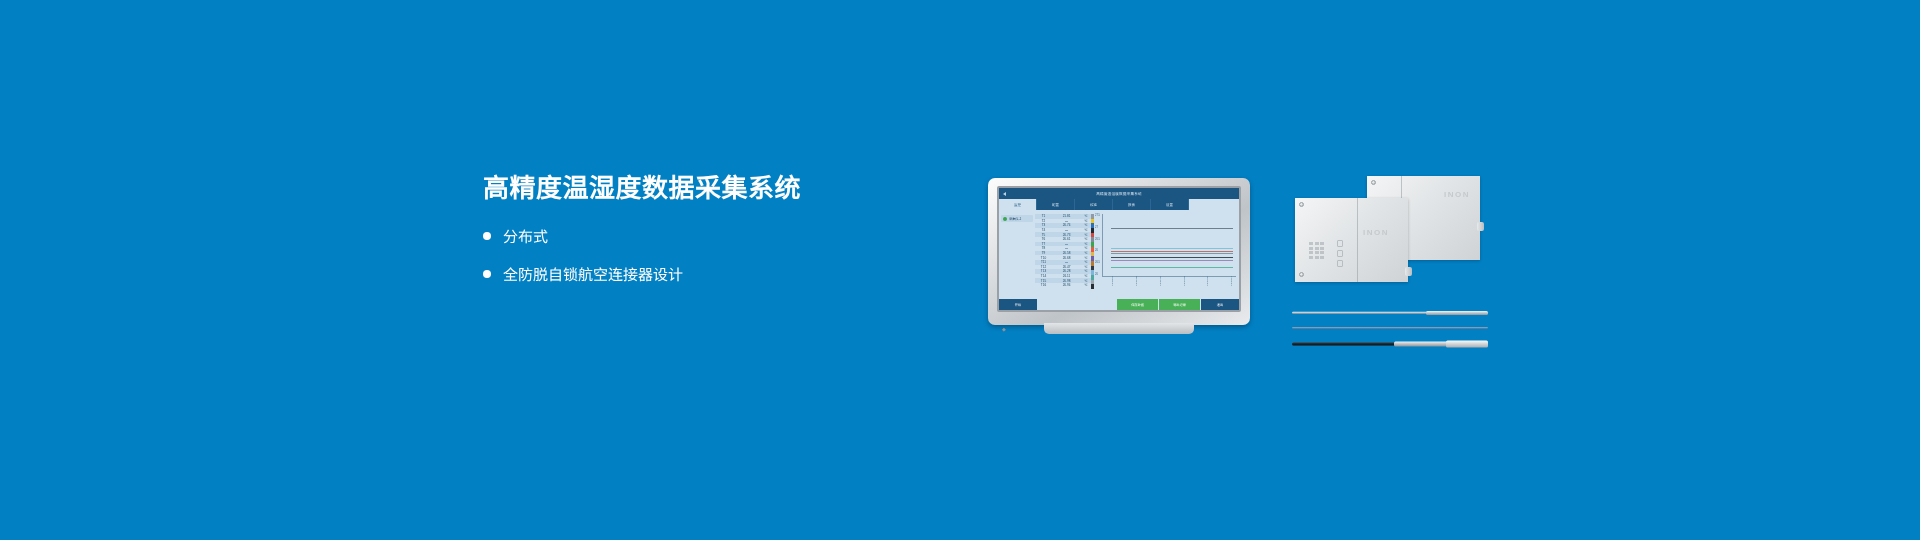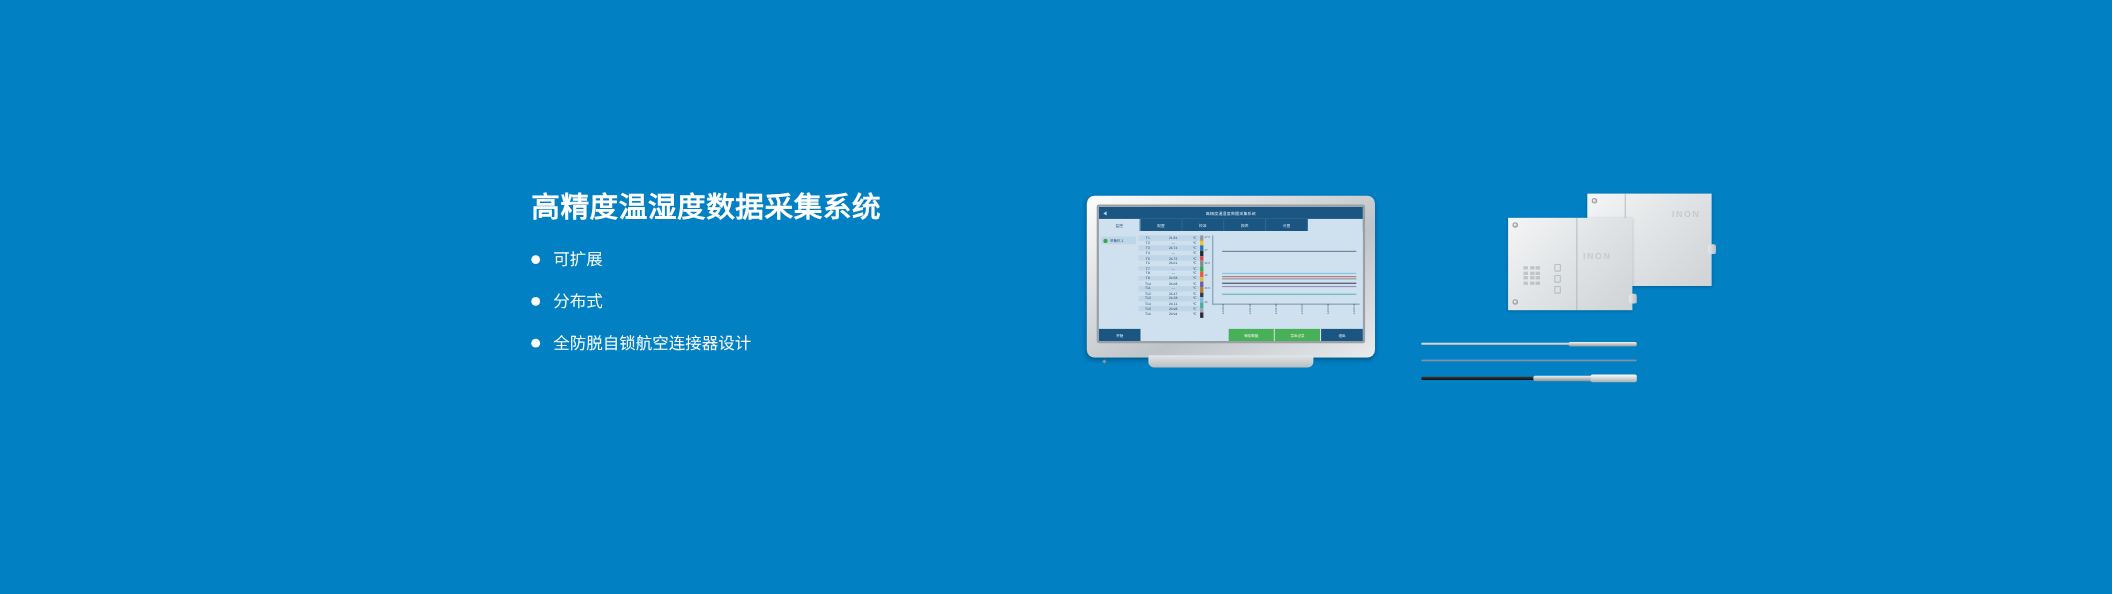--- a/index.html
+++ b/index.html
@@ -210,21 +210,21 @@
   #app-footer { height: 11px; display: flex; flex: 0 0 auto; }
   .footer-btn {
     display: flex; align-items: center; justify-content: center;
     font-size: 3.2px; color: #ffffff;
   }
   .footer-btn.blue { background: #1b5582; width: 38px; }
   .footer-btn.green { background: #48b056; width: 42px; border-right: 1px solid #cfe1ee; }
   #footer-gap { flex: 1 1 auto; background: #cfe1ee; }
 
   
-  #modules { position: absolute; left: 1371px; top: 176px; width: 184px; height: 110px; }
+  #modules { position: absolute; left: 1295px; top: 176px; width: 184px; height: 110px; }
   .module {
     position: absolute;
     background: linear-gradient(135deg,#f4f5f6 0%,#e2e5e7 45%,#cfd3d6 100%);
     box-shadow: 0 1px 3px rgba(0,0,0,.25);
   }
   #module-back { left: 72px; top: 0;  width: 113px; height: 84px; }
   #module-front { left: 0;   top: 22px; width: 113px; height: 84px; }
   .module-seam {
     position: absolute; top: 0; bottom: 0;
     width: 1px; background: rgba(150,157,163,.55);
@@ -263,24 +263,20 @@
   .probe-tip { position: absolute; top: 50%; transform: translateY(-50%); border-radius: 1.5px; }
 </style>
 </head>
 <body>
 
 <div id="banner">
 
   <div id="copy">
     <h1 id="headline">高精度温湿度数据采集系统</h1>
     <ul id="feature-list">
-      <li class="feature-item">
-        <span class="feature-bullet"></span>
-        <span class="feature-label">可扩展</span>
-      </li>
       <li class="feature-item">
         <span class="feature-bullet"></span>
         <span class="feature-label">分布式</span>
       </li>
       <li class="feature-item">
         <span class="feature-bullet"></span>
         <span class="feature-label">全防脱自锁航空连接器设计</span>
       </li>
     </ul>
   </div>

